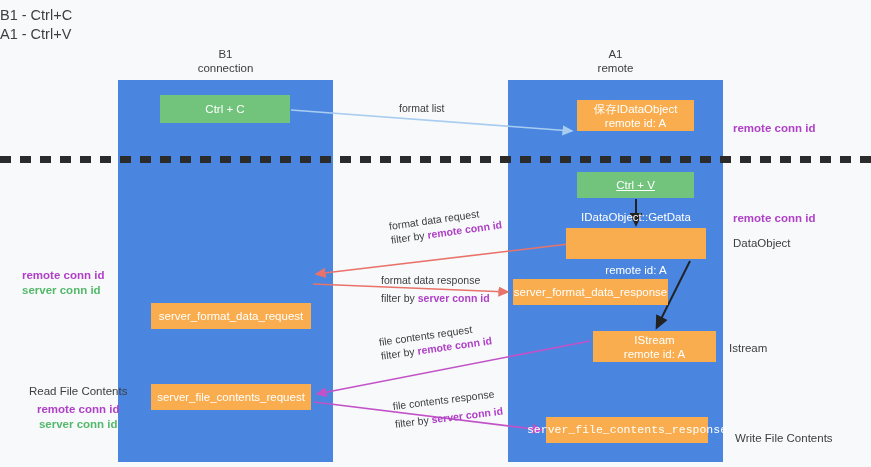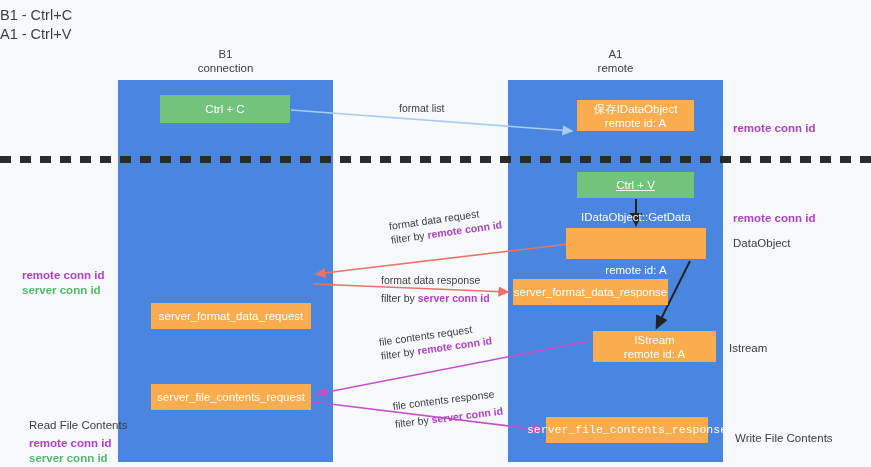--- a/index.html
+++ b/index.html
@@ -55,21 +55,21 @@
   .green-t{color:#53b96a;font-weight:bold;}
   .dark{color:#3c4043;}
 
   #lbl-r1{left:733px;top:121px;}
   #lbl-r2{left:733px;top:211px;}
   #lbl-r3{left:733px;top:236px;}
   #lbl-r4{left:729px;top:341px;}
   #lbl-r5{left:735px;top:424px;margin-top:7px;}
 
   #lbl-l1{left:22px;top:268px;text-align:left;}
-  #lbl-l2{left:29px;top:384px;text-align:left;margin-top:34px;}
+  #lbl-l2{left:29px;top:384px;text-align:center;}
 
   
   .edgelabel{font-size:10.5px;color:#3c4043;line-height:14px;white-space:nowrap;}
   .edgelabel .purple{font-size:10.5px;}
 
   #e-format-list{left:399px;top:101px;}
   #e-fdreq{left:388px;top:219px;transform:rotate(-8deg);transform-origin:left top;}
   #e-fdresp{left:381px;top:273px;}
   #e-fcreq{left:378px;top:335px;transform:rotate(-8deg);transform-origin:left top;}
   #e-fcresp{left:392px;top:399px;transform:rotate(-7deg);transform-origin:left top;}

